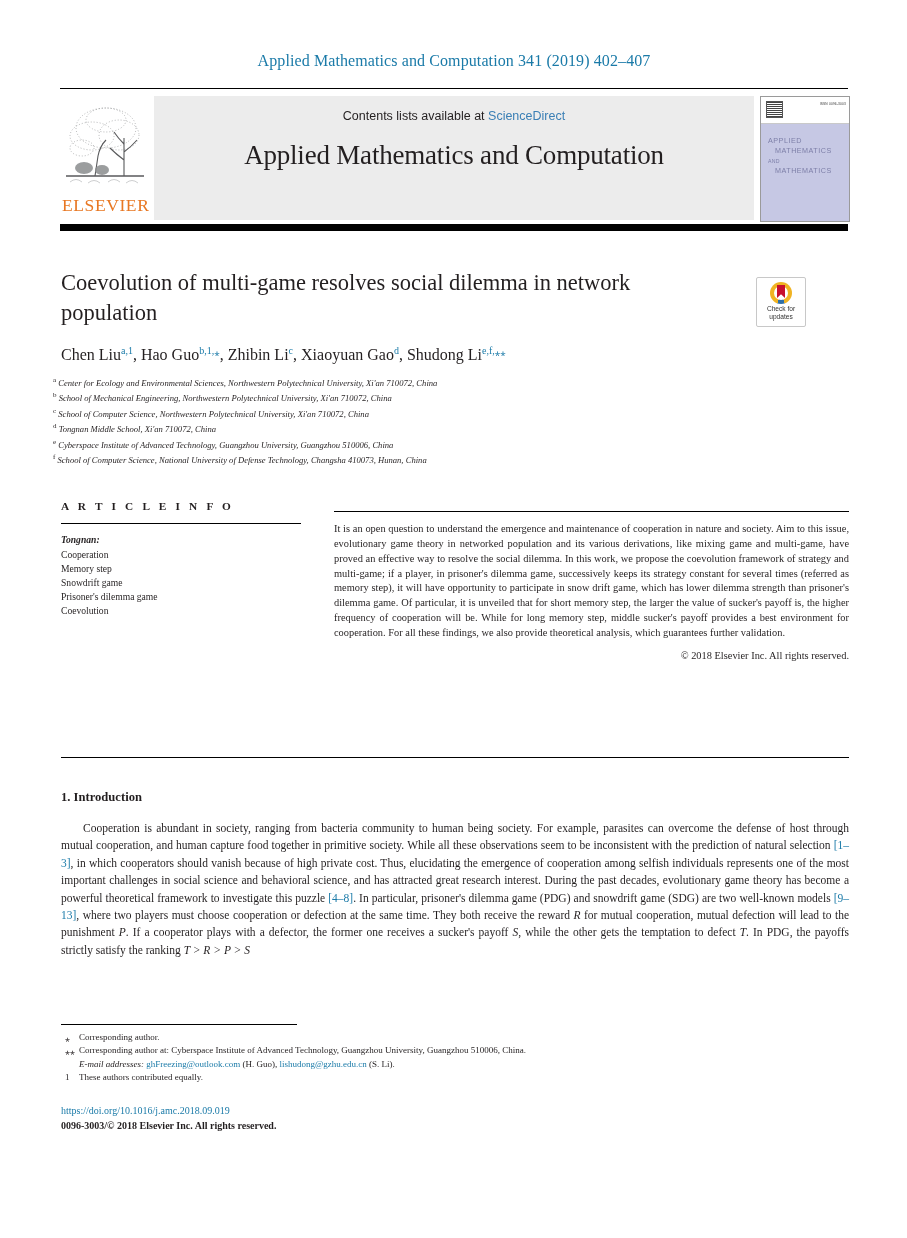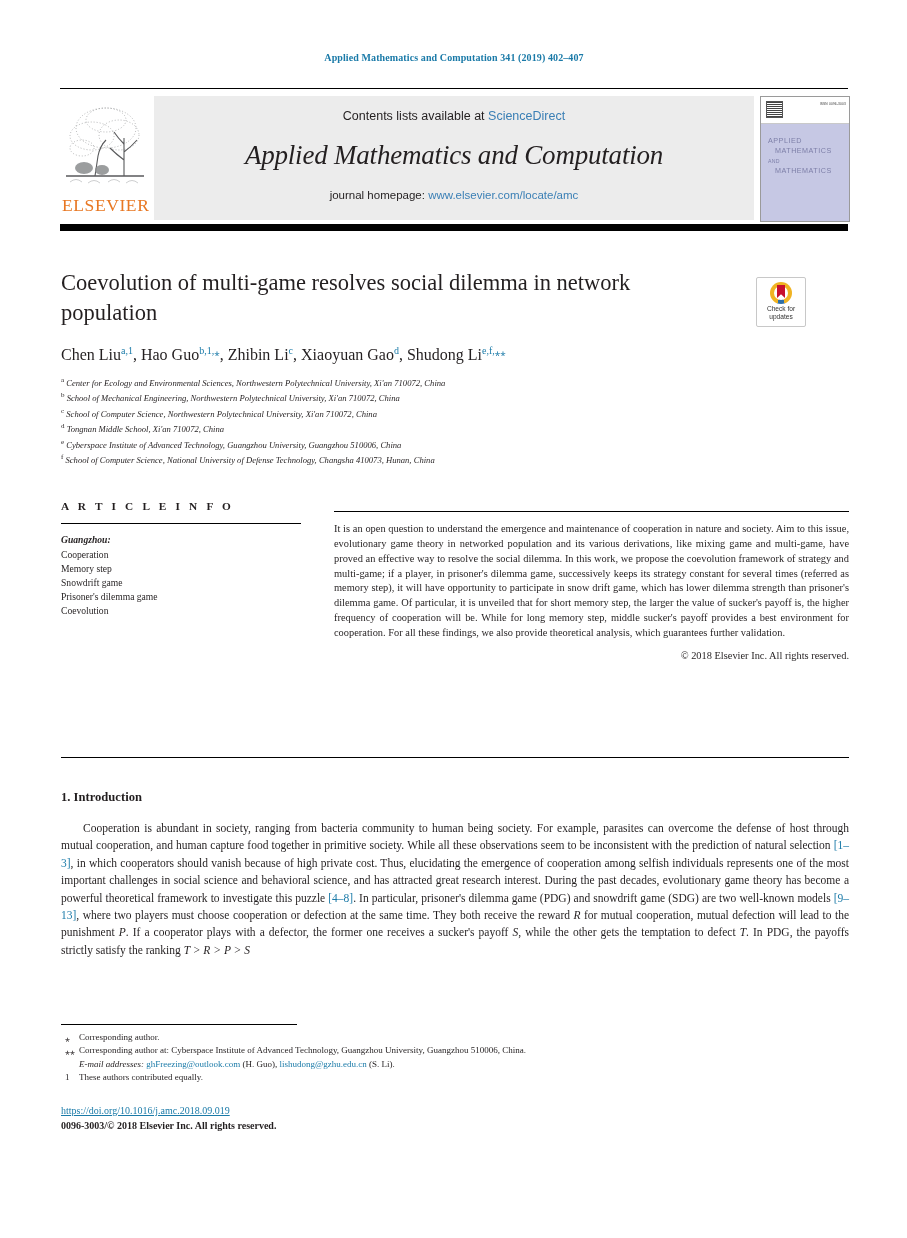--- a/index.html
+++ b/index.html
@@ -21,22 +21,22 @@
     width: 907px;
     height: 1238px;
   }
 
   
   .running-head {
     position: absolute;
     left: 60px; top: 52px;
     width: 788px;
     text-align: center;
-    font-size: 10px;
-    font-weight: bold;
+    font-size: 16px;
+    font-weight: normal;
     color: #1a7aa8;
     letter-spacing: .1px;
   }
 
   
   .masthead {
     position: absolute;
     left: 60px; top: 88px;
     width: 788px;
     height: 134px;
@@ -88,21 +88,20 @@
   }
   .banner .contents .sd {
     color: #3a7fb5;
   }
   .banner .jtitle {
     margin-top: 17px;
     font-family: "Liberation Serif", serif;
     font-size: 27px;
     color: #231f20;
     letter-spacing: -.2px;
-    font-style: italic;
   }
   .banner .homepage {
     margin-top: 18px;
     font-family: "Liberation Sans", sans-serif;
     font-size: 11.5px;
     color: #231f20;
   }
   .banner .homepage .url {
     color: #3a7fb5;
   }
@@ -227,21 +226,21 @@
     width: 700px;
     font-size: 16px;
     color: #231f20;
     font-family: "Liberation Serif", serif;
   }
   .authors sup { color: #1a7aa8; font-size: 10px; text-align: right; }
   .authors .star { color: #1a7aa8; }
 
   .affils {
     position: absolute;
-    left: 61px; top: 374px;
+    left: 53px; top: 374px;
     width: 700px;
     font-size: 8.6px;
     line-height: 12.6px;
     font-style: italic;
     color: #231f20;
   }
   .affils div sup { font-style: normal; font-size: 7px; }
 
   
   .info-abs {
@@ -349,21 +348,21 @@
   .footnotes a, .link { color: #1a7aa8; text-decoration: none; }
 
   .doi-block {
     position: absolute;
     left: 61px; top: 1103px;
     width: 700px;
     font-size: 10px;
     line-height: 15px;
     color: #231f20;
   }
-  .doi-block .doi { color: #1a7aa8; text-decoration: underline; }
+  .doi-block .doi { color: #1a7aa8; }
   .doi-block .issn { font-weight: bold; }
 </style>
 </head>
 <body>
 
 <div class="page">
 
   <div class="running-head">Applied Mathematics and Computation 341 (2019) 402–407</div>
 
   <div class="masthead">
@@ -394,23 +393,20 @@
         </svg>
       </div>
       <div class="elsevier-word">ELSEVIER</div>
     </div>
 
     <div class="banner">
       <div class="contents">
         <span>Contents lists available at </span><span class="sd">ScienceDirect</span>
       </div>
       <div class="jtitle">Applied Mathematics and Computation</div>
-      <div class="homepage">
-        <span>journal homepage: </span><span class="url">www.elsevier.com/locate/amc</span>
-      </div>
     </div>
 
     <div class="cover">
       <div class="cover-top">
         <div class="cover-top-logo"></div>
         <div class="cover-top-txt">ISSN 0096-3003</div>
       </div>
       <div class="cover-body">
         <div class="cover-title">
           <div>APPLIED</div>
@@ -450,21 +446,21 @@
     <div><sup>d</sup> <span>Tongnan Middle School, Xi'an 710072, China</span></div>
     <div><sup>e</sup> <span>Cyberspace Institute of Advanced Technology, Guangzhou University, Guangzhou 510006, China</span></div>
     <div><sup>f</sup> <span>School of Computer Science, National University of Defense Technology, Changsha 410073, Hunan, China</span></div>
   </div>
 
   <div class="info-abs">
     <div class="info-col">
       <div class="col-head">A R T I C L E    I N F O</div>
       <div class="hrule"></div>
       <div class="keywords">
-        <div class="kw-label">Guangzhou:</div>
+        <div class="kw-label">Tongnan:</div>
         <div>Cooperation</div>
         <div>Memory step</div>
         <div>Snowdrift game</div>
         <div>Prisoner's dilemma game</div>
         <div>Coevolution</div>
       </div>
     </div>
 
     <div class="abs-col">
       <div class="hrule"></div>

